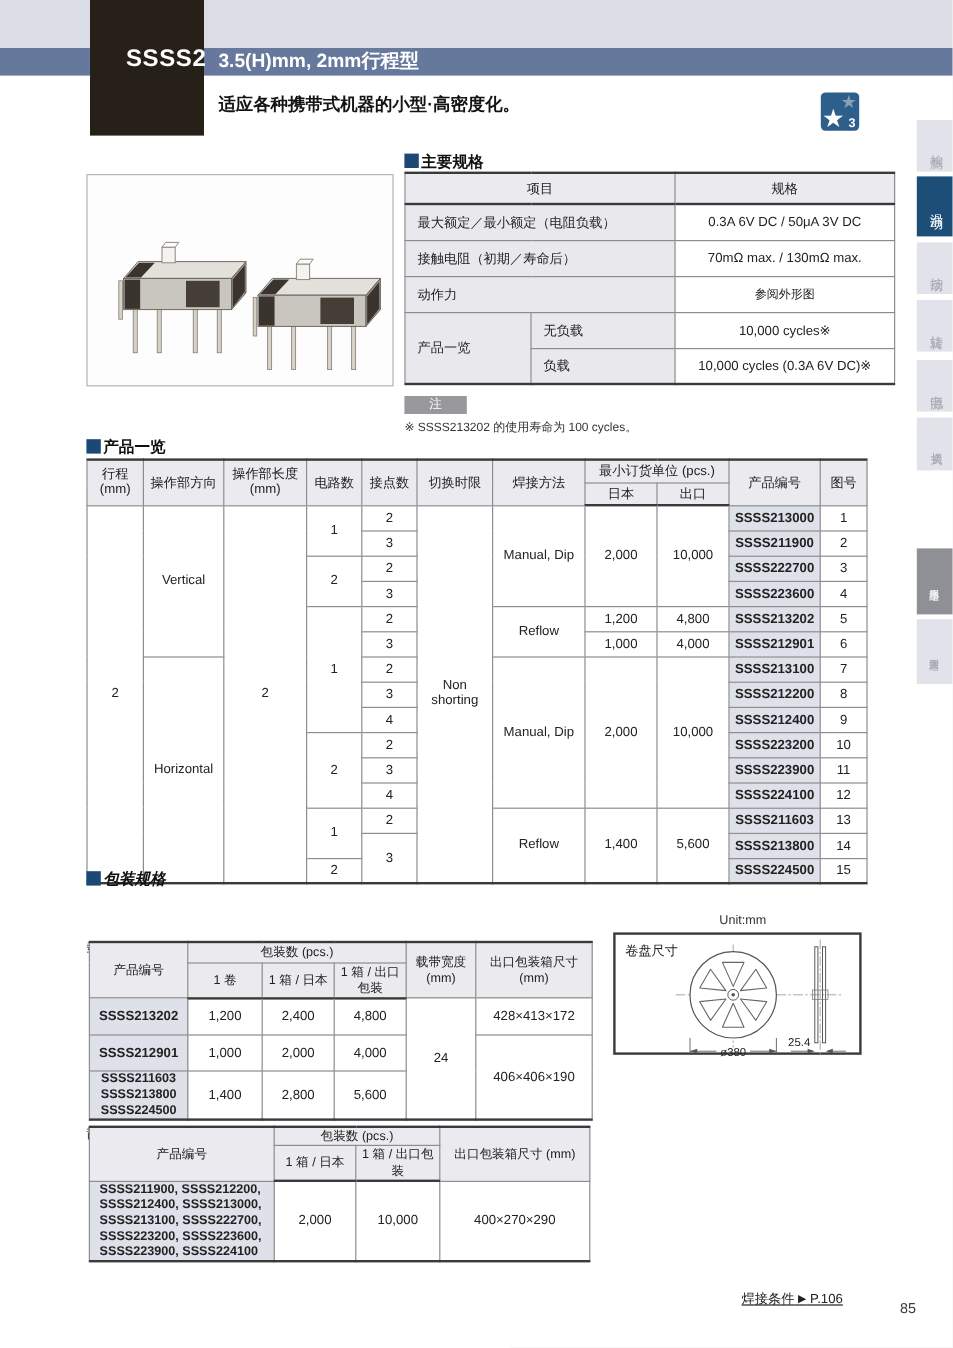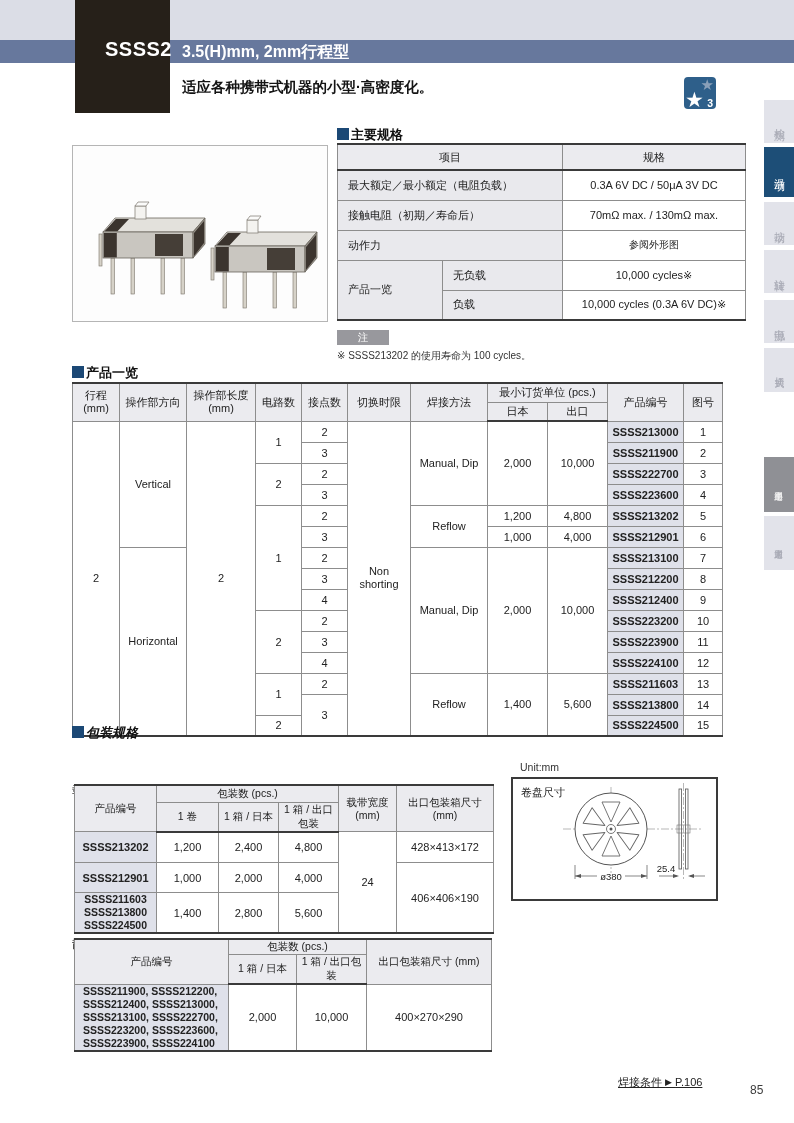--- a/index.html
+++ b/index.html
@@ -72,23 +72,23 @@
   .tape-table { position:absolute; left:74px; top:784px; width:419px; }
   .tape-table thead tr { height:17px; }
   .tape-table thead th { font-size:10.5px; }
   .tape-table td.part { background:#dfe1ea; font-weight:bold; }
   .tape-table td.part.pre { font-size:10.5px; }
   .bulk-table { position:absolute; left:74px; top:938px; width:417px; }
   .bulk-table thead tr { height:15px; }
   .bulk-table thead th { font-size:10.5px; }
   .bulk-table td.part { background:#dfe1ea; font-weight:bold; text-align:left;
     padding-left:8px; font-size:10.5px; }
-  .reel-unit { position:absolute; left:520px; top:761px; width:198px; text-align:left;
+  .reel-unit { position:absolute; left:520px; top:761px; width:198px; text-align:center;
     font-size:10.5px; color:#333; }
-  .reel-box { position:absolute; left:511px; top:777px; width:207px; height:124px;
+  .reel-box { position:absolute; left:511px; top:777px; width:207px; height:102px;
     border:2px solid #3a3a3a; background:#fff; }
   
   .brand { position:absolute; left:0; top:1072px; width:794px; text-align:center;
     font-size:17px; font-weight:bold; color:#2a6496; letter-spacing:1px; }
   .solder-ref { position:absolute; left:618px; top:1075px; font-size:11px; color:#222;text-decoration:underline; }
   .solder-ref .arr { font-size:9px; vertical-align:1px; }
   .page-num { position:absolute; left:750px; top:1083px; font-size:12px; color:#3c3c3c; }
 </style>
 </head>
 <body>

